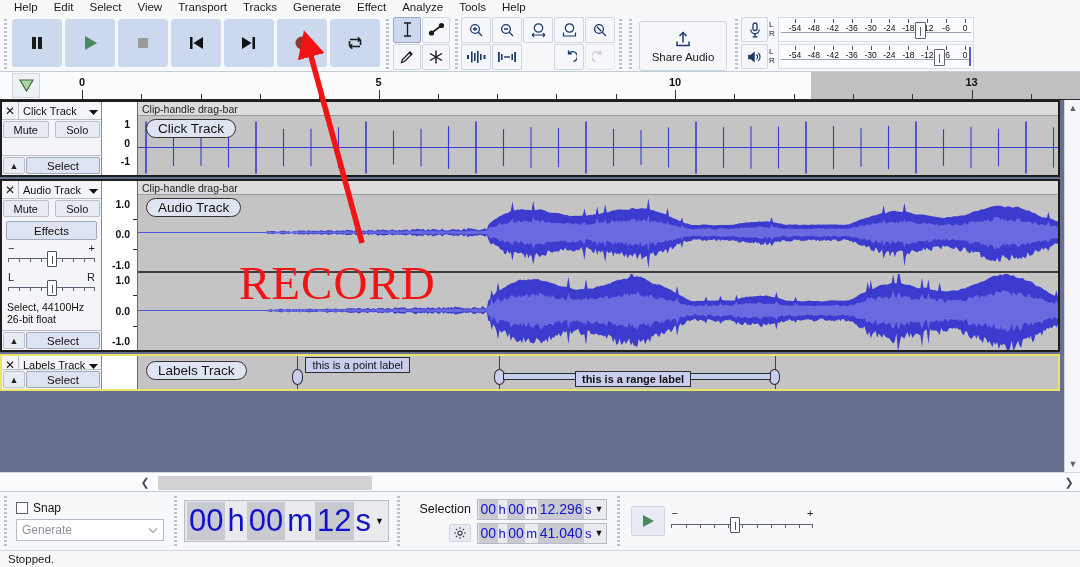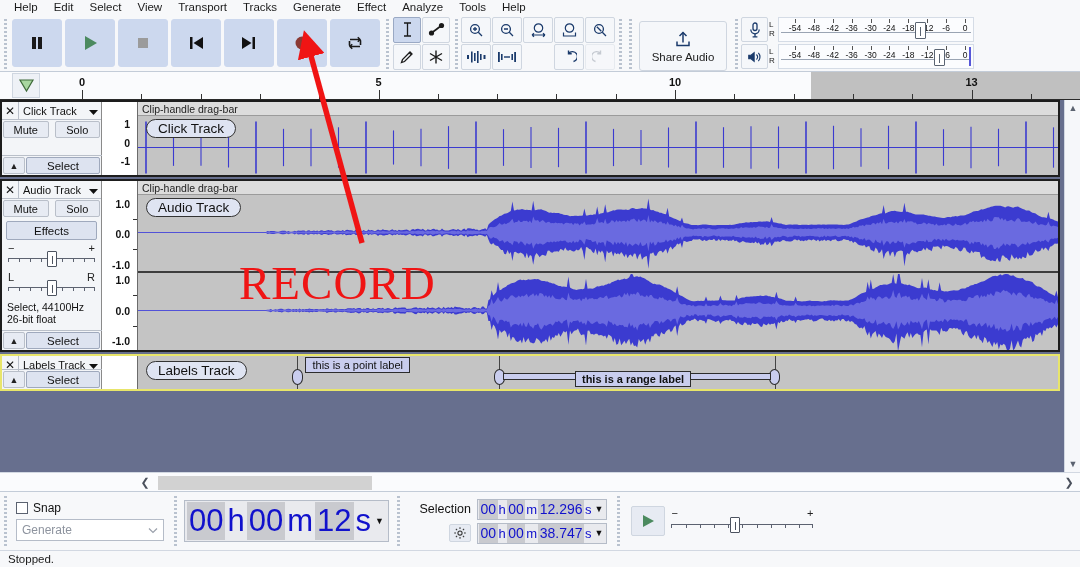--- a/index.html
+++ b/index.html
@@ -805,21 +805,21 @@
                 <circle cx="8" cy="8" r="2.4"></circle>
                 <path d="M8 1.4v2M8 12.6v2M1.4 8h2M12.6 8h2M3.3 3.3l1.4 1.4M11.3 11.3l1.4 1.4M12.7 3.3l-1.4 1.4M4.7 11.3l-1.4 1.4"></path>
               </svg>
           </span>
         </span>
         <div class="smalltime">
           <span class="sdigit">00</span>
           <span class="sunit">h</span>
           <span class="sdigit">00</span>
           <span class="sunit">m</span>
-          <span class="sdigit">38.747</span>
+          <span class="sdigit">41.040</span>
           <span class="sunit">s</span>
           <span class="caretdn">▼</span>
         </div>
       </div>
     </div>
 
     <div class="grip"></div>
     <div class="playsec">
       <div class="playbtn">
         <svg width="18" height="16" viewBox="0 0 18 16">

